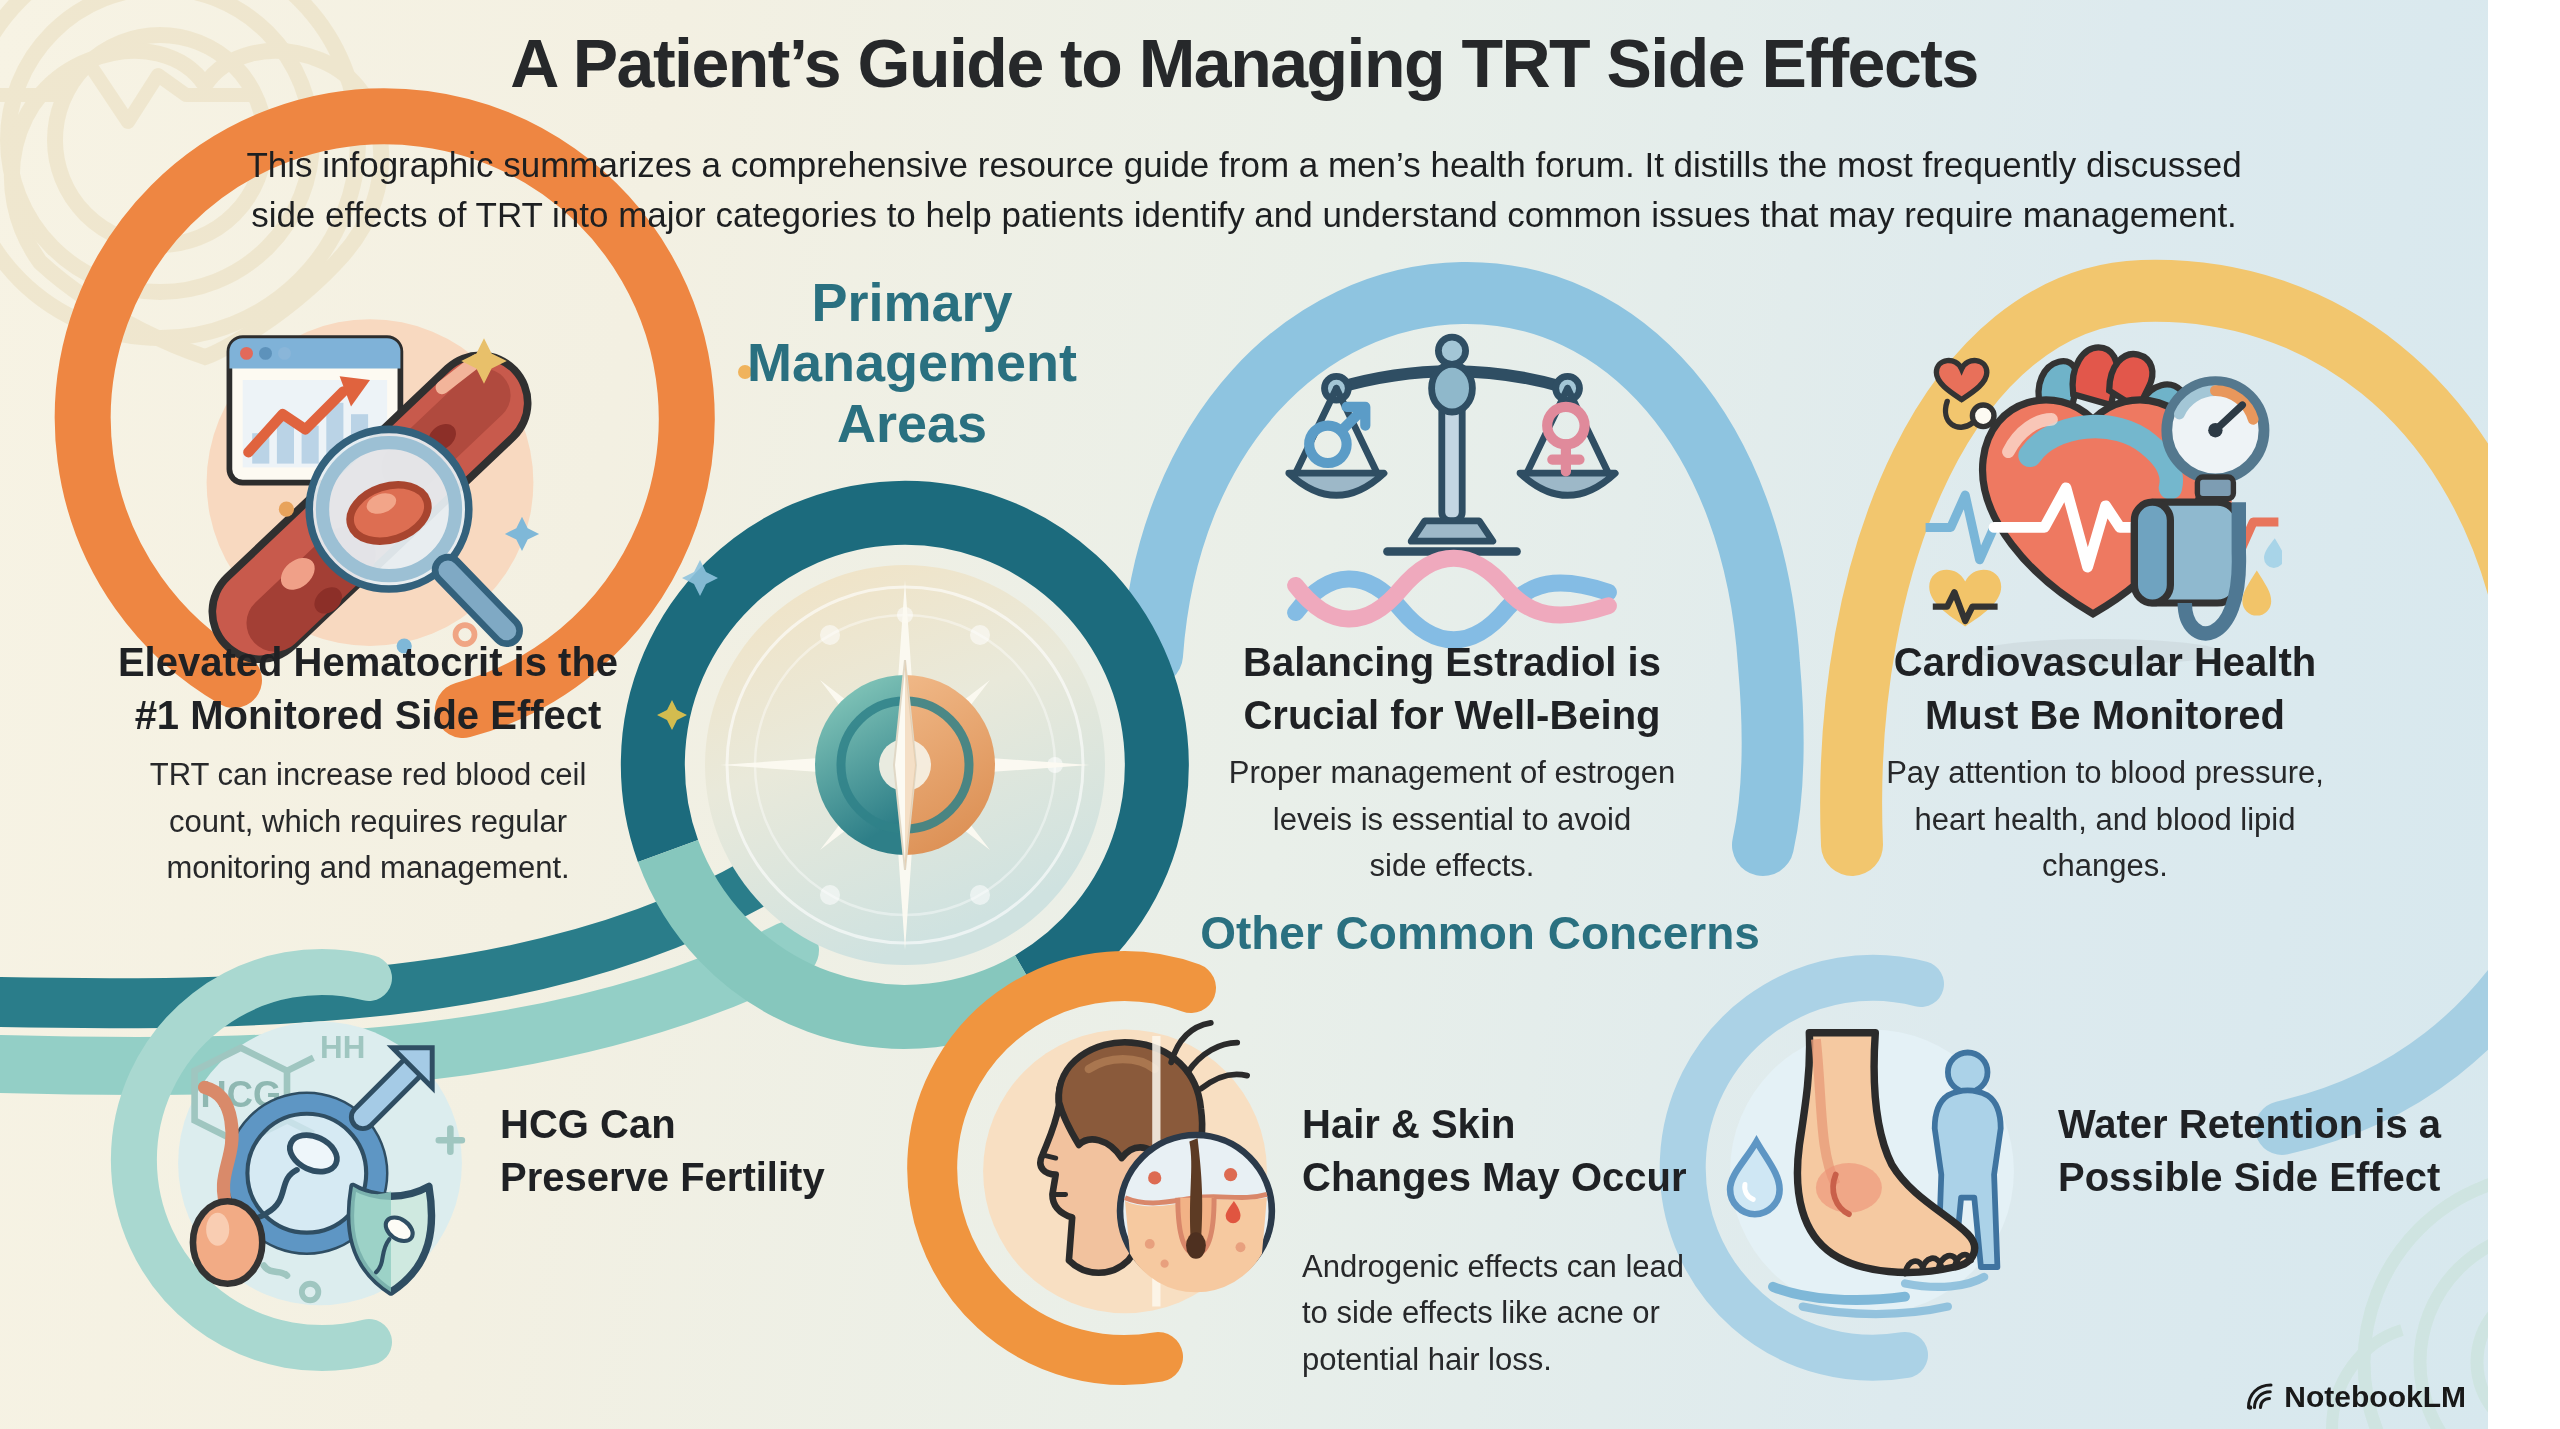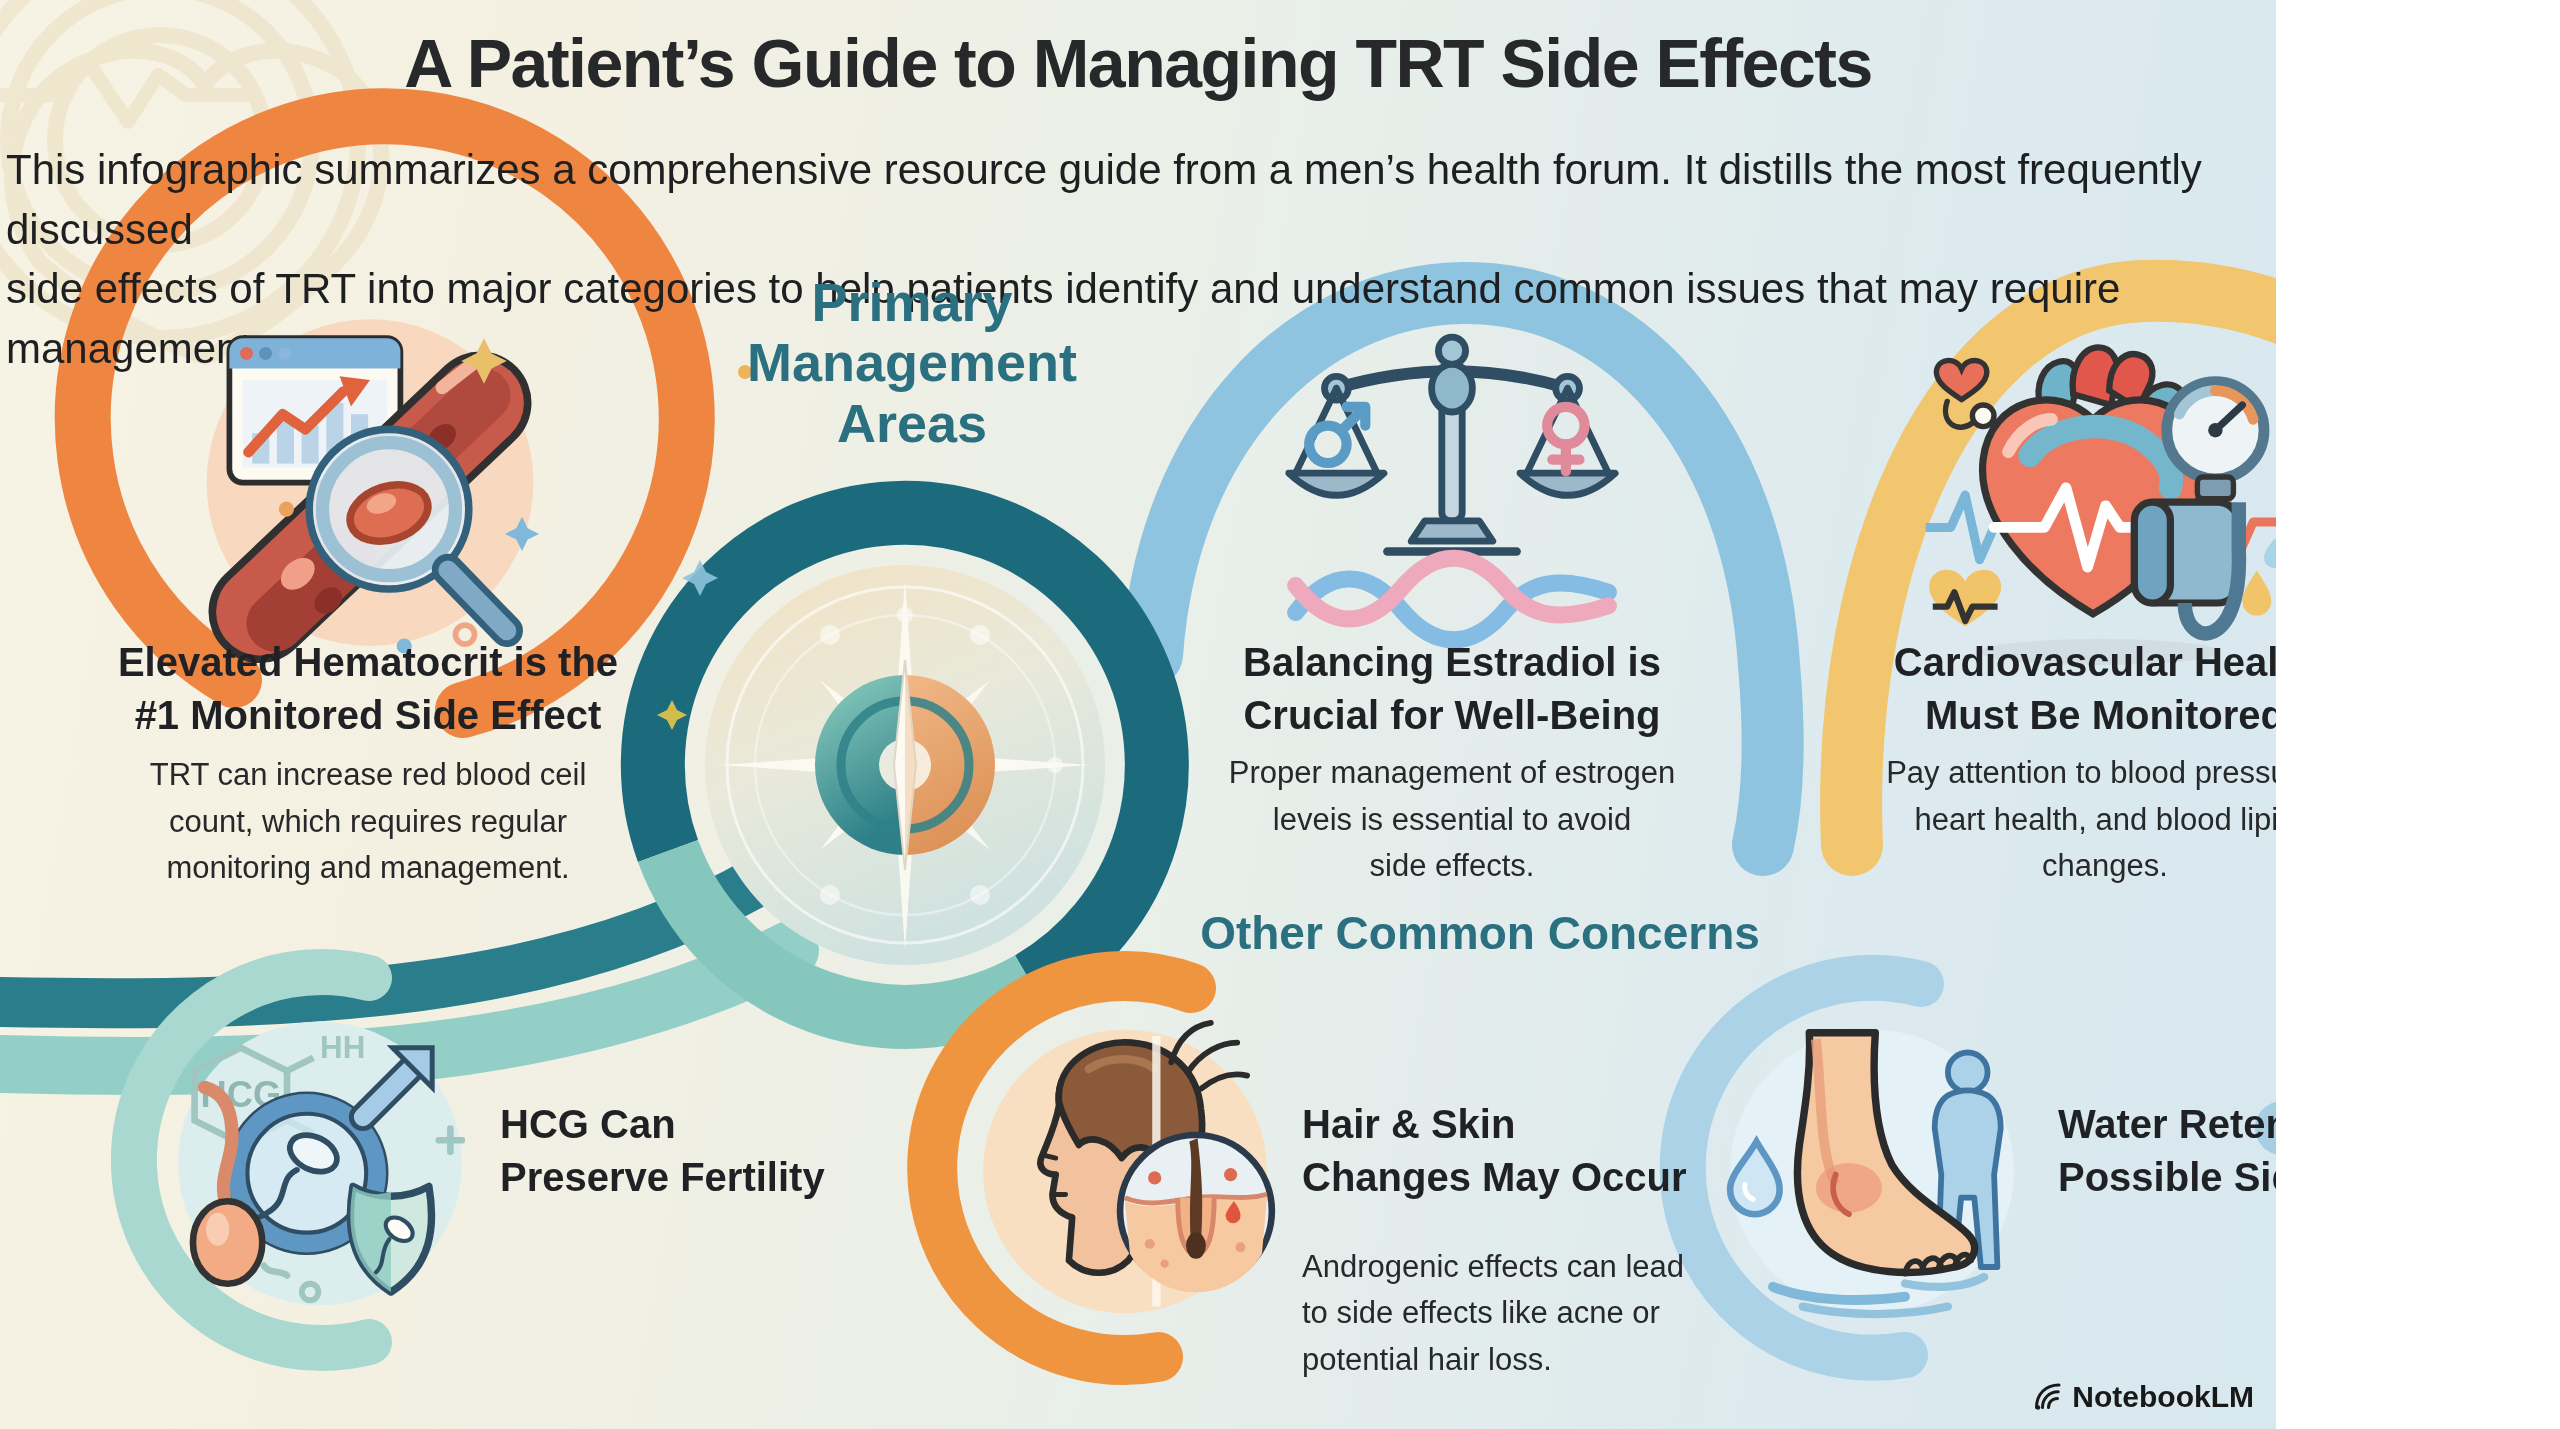--- a/index.html
+++ b/index.html
@@ -1,29 +1,29 @@
 <!DOCTYPE html>
 <html><head>
 <meta charset="utf-8">
 <style>
   html,body{margin:0;padding:0;}
   .canvas{
-    position:relative;width:2276px;height:1429px;overflow:hidden;
+    position:relative;width:2488px;height:1429px;overflow:hidden;
     background:linear-gradient(100deg,#f7f3e4 0%,#f3f0e2 25%,#e9efe9 52%,#ddeaee 78%,#d7e8ee 100%);
     font-family:"Liberation Sans",sans-serif;color:#222;
   }
   .bg-art{position:absolute;left:0;top:0;width:2560px;height:1429px;}
   .abs{position:absolute;margin:0;}
   .page-title{
     left:0;right:0;top:24px;text-align:center;
     font-size:68px;font-weight:700;letter-spacing:-1.5px;color:#26282a;
   }
   .page-subtitle{
-    left:6px;right:0;top:140px;text-align:left;white-space:pre-line;
-    font-size:42px;line-height:1.42;font-weight:500;color:#1d1f21;
+    left:0;right:0;top:140px;text-align:center;white-space:pre-line;
+    font-size:35px;line-height:1.42;font-weight:500;color:#1d1f21;
   }
   .flow-label{
     color:#2a7080;font-weight:700;text-align:center;white-space:pre-line;
   }
   .label-primary{left:702px;top:272px;width:420px;font-size:54px;line-height:1.12;}
   .label-secondary{left:1160px;top:908px;width:640px;font-size:46px;line-height:1.1;}
   .card-title{
     font-size:40px;line-height:1.32;font-weight:700;color:#1f2124;white-space:pre-line;
   }
   .card-body{

